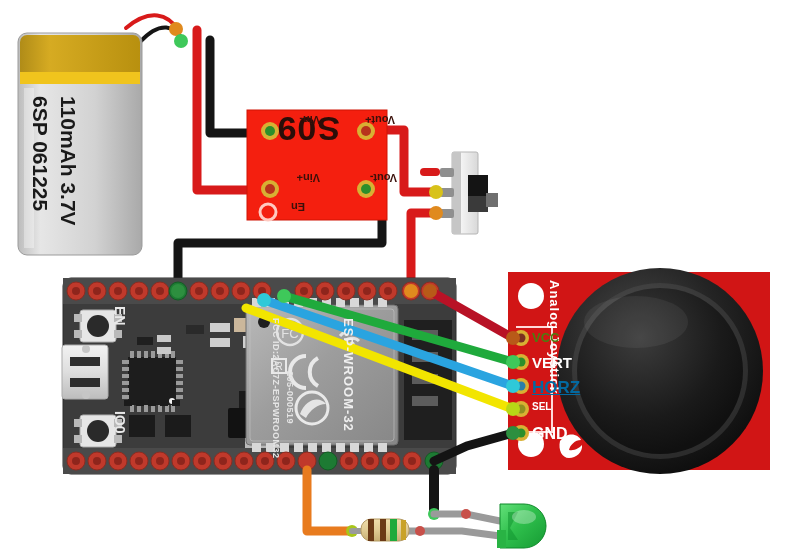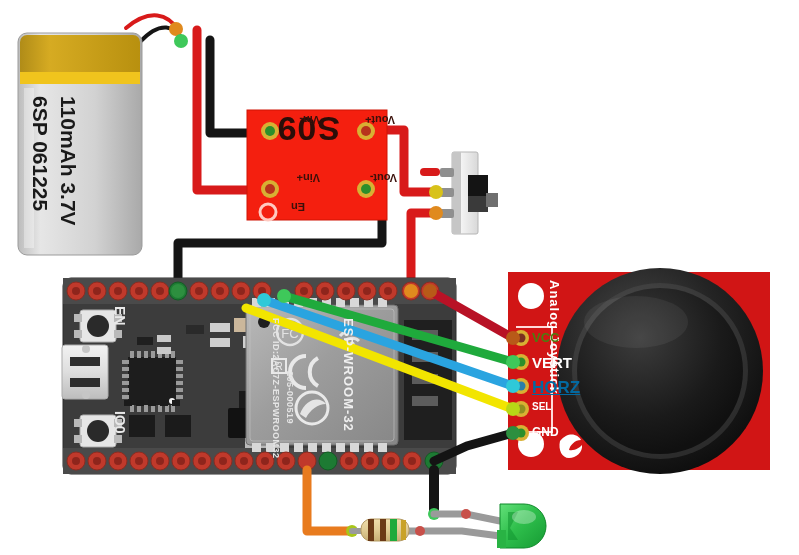--- a/index.html
+++ b/index.html
@@ -461,15 +461,15 @@
 <div class="lbl" style="left:356px;top:318px;transform:rotate(90deg);transform-origin:0 0;font-size:13px;color:#efefef;letter-spacing:1px;">ESP-WROOM-32</div>
 <div class="lbl" style="left:281px;top:318px;transform:rotate(90deg);transform-origin:0 0;font-size:9px;color:#e4e4e4;letter-spacing:0.5px;">FCC ID:2AC7Z-ESPWROOM32</div>
 <div class="lbl" style="left:295px;top:371px;transform:rotate(90deg);transform-origin:0 0;font-size:9px;color:#e4e4e4;letter-spacing:0.5px;">205-000519</div>
 
 <div class="lbl" style="left:562px;top:280px;transform:rotate(90deg);transform-origin:0 0;font-size:13px;color:#ffffff;letter-spacing:1px;">Analog Joystick</div>
 
 <div class="lbl" style="left:532px;top:330px;font-size:13px;color:#4d7c0f;">VCC</div>
 <div class="lbl" style="left:532px;top:354px;font-size:15px;color:#ffffff;">VERT</div>
 <div class="lbl" style="left:532px;top:378px;font-size:17px;color:#0369a1;text-decoration:underline;">HORZ</div>
 <div class="lbl" style="left:532px;top:401px;font-size:10px;color:#ffffff;">SEL</div>
-<div class="lbl" style="left:532px;top:425px;font-size:12px;color:#ffffff;">GND</div>
+<div class="lbl" style="left:532px;top:425px;font-size:16px;color:#ffffff;">GND</div>
 
 </div>
 
 </body></html>

